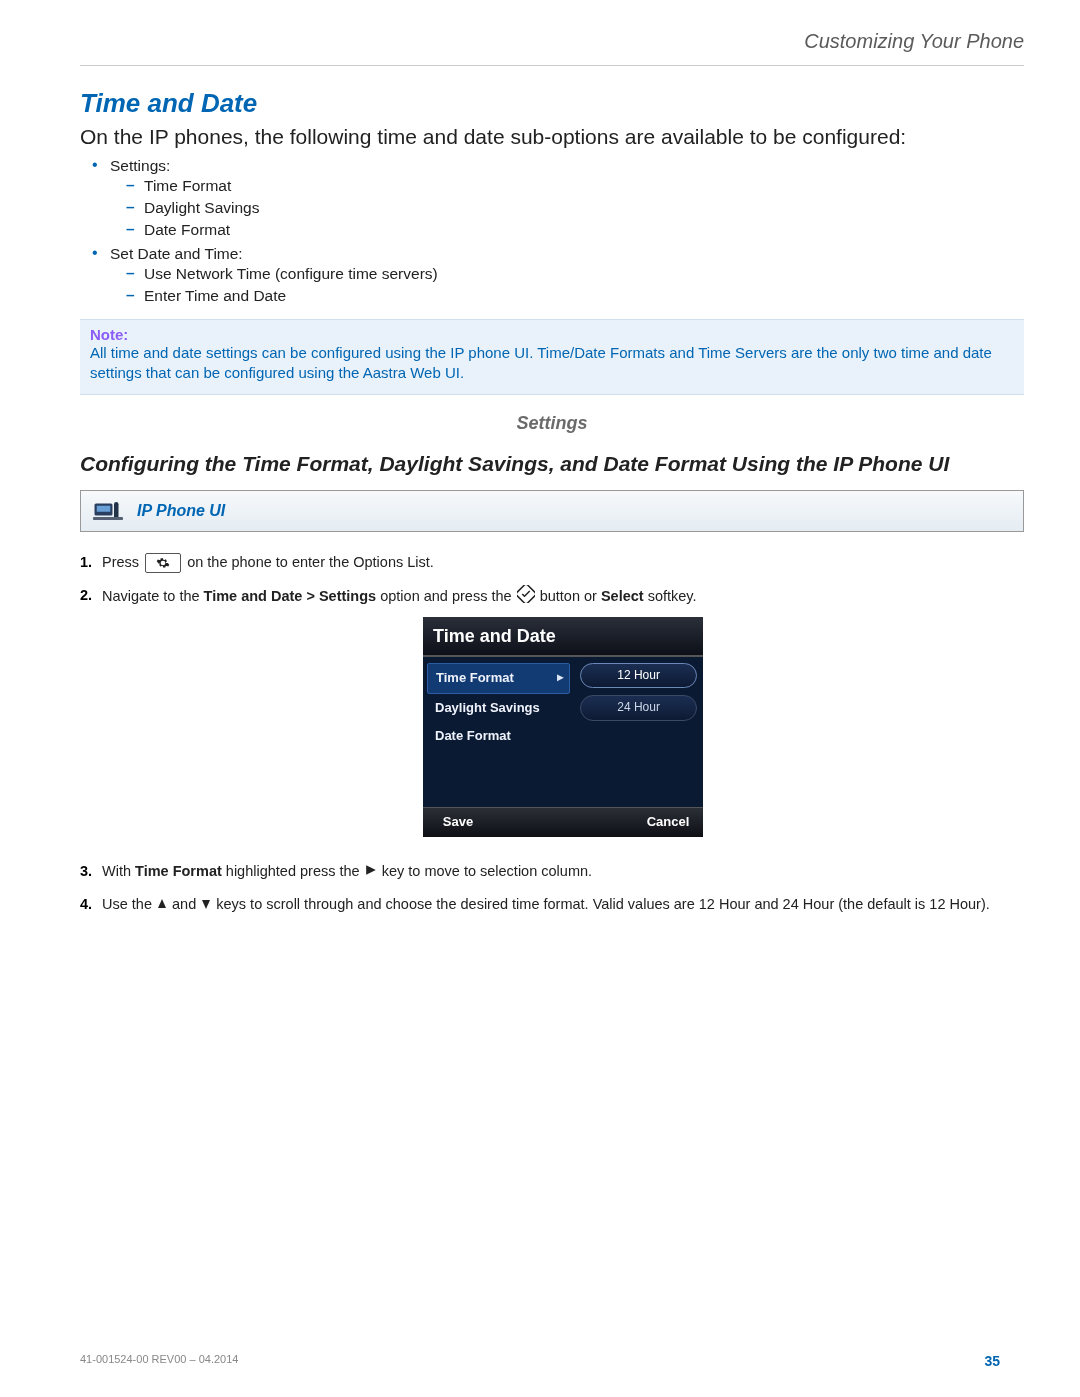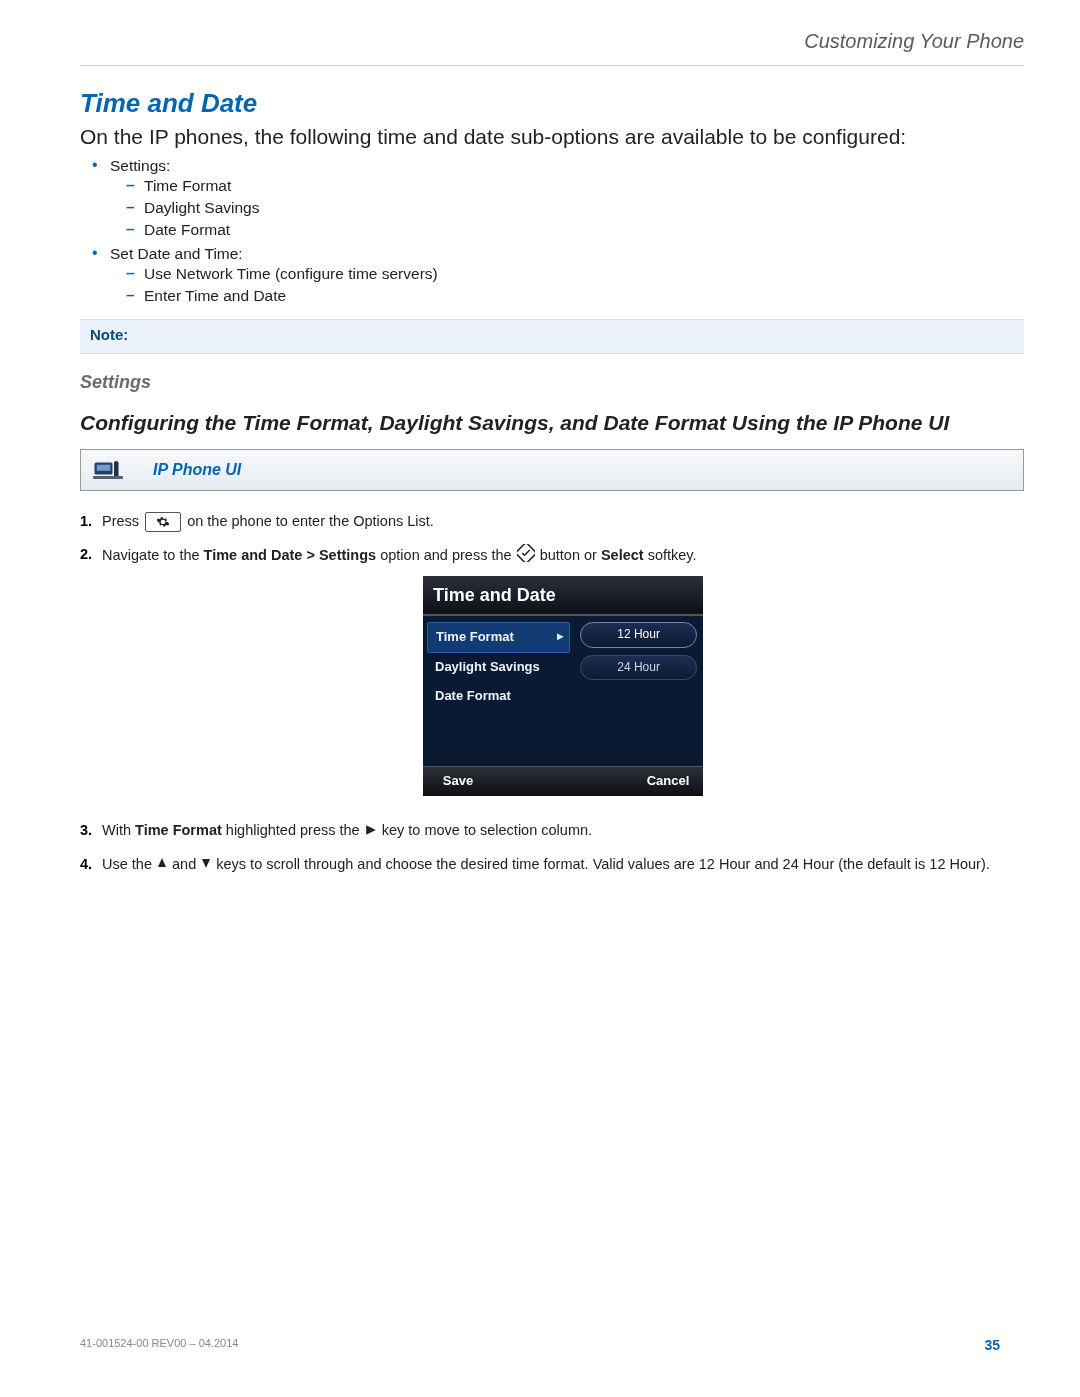--- a/index.html
+++ b/index.html
@@ -42,35 +42,35 @@
   ul.dashes > li::before {
     content: "–"; color: #0066b3; position: absolute; left: -6px; top: 1px; font-weight: bold;
   }
   .note-box {
     background: #e9f2fa;
     border-top: 1px solid #cfdfee;
     border-bottom: 1px solid #cfdfee;
     padding: 6px 10px 10px 10px;
     margin: 10px 0 18px 0;
   }
-  .note-box .note-label { color: #0c4a6e; font-weight: bold; font-size: 15px; }
+  .note-box .note-label { color: #8b5cf6; font-weight: bold; font-size: 15px; }
   .note-box .note-text { color: #0066b3; font-size: 15px; line-height: 1.35; }
   h2.subhead {
-    color: #6b6b6b; font-style: italic; font-weight: bold; font-size: 18px; margin-bottom: 18px;
+    color: #6b6b6b; font-style: italic; font-weight: bold; font-size: 18px; margin-bottom: 18px; text-align: center;
   }
   h3.subsubhead {
     font-style: italic; font-weight: bold; font-size: 21px; color: #222; margin-bottom: 14px;
   }
   .ui-bar {
     border: 1px solid #999;
     background: linear-gradient(#f7f9fb, #e4ecf2);
     padding: 6px 10px;
     display: flex;
     align-items: center;
-    gap: 28px;
+    gap: 12px;
     margin-bottom: 14px;
   }
   .ui-bar .phone-icon {
     width: 34px; height: 28px; display: flex; align-items: center; justify-content: center;
   }
   .ui-bar .phone-icon svg { width: 30px; height: 26px; }
   .ui-bar .ui-label { color: #0066b3; font-weight: bold; font-style: italic; font-size: 16px; }
   ol.steps { list-style: none; counter-reset: step; padding-left: 0; }
   ol.steps > li {
     counter-increment: step;
@@ -120,21 +120,21 @@
   }
   .phone-screen .option-pill.active { color: #fff; border-color: #6a88b8; }
   .phone-screen .softkeys {
     display: flex; background: linear-gradient(#2b2f37, #0d0f14);
     border-top: 1px solid #555;
   }
   .phone-screen .softkeys div {
     flex: 1; text-align: center; font-size: 13px; font-weight: bold; padding: 5px 0; color: #fff;
   }
   .footer {
-    position: absolute; bottom: 44px; left: 80px; right: 80px;
+    position: absolute; bottom: 28px; left: 80px; right: 80px;
     display: flex; justify-content: space-between; font-size: 11px; color: #888;
     border-top: 0;
   }
   .footer .pg { color: #0066b3; font-weight: bold; font-size: 14px; }
   b { font-weight: bold; }
 </style>
 </head>
 <body>
 
 <div class="page">
@@ -156,20 +156,21 @@
       <span>Set Date and Time:</span>
       <ul class="dashes">
         <li>Use Network Time (configure time servers)</li>
         <li>Enter Time and Date</li>
       </ul>
     </li>
   </ul>
 
   <div class="note-box">
     <div class="note-label">Note:</div>
+    <div class="note-text">All time and date settings can be configured using the IP phone UI. Time/Date Formats and Time Servers are the only two time and date settings that can be configured using the Aastra Web UI.</div>
   </div>
 
   <h2 class="subhead">Settings</h2>
   <h3 class="subsubhead">Configuring the Time Format, Daylight Savings, and Date Format Using the IP Phone UI</h3>
 
   <div class="ui-bar">
     <span class="phone-icon">
       <svg viewBox="0 0 40 32">
         <rect x="2" y="6" width="24" height="16" rx="2" fill="#2a3f5f"></rect>
         <rect x="5" y="9" width="18" height="8" fill="#6aa0d8"></rect>

